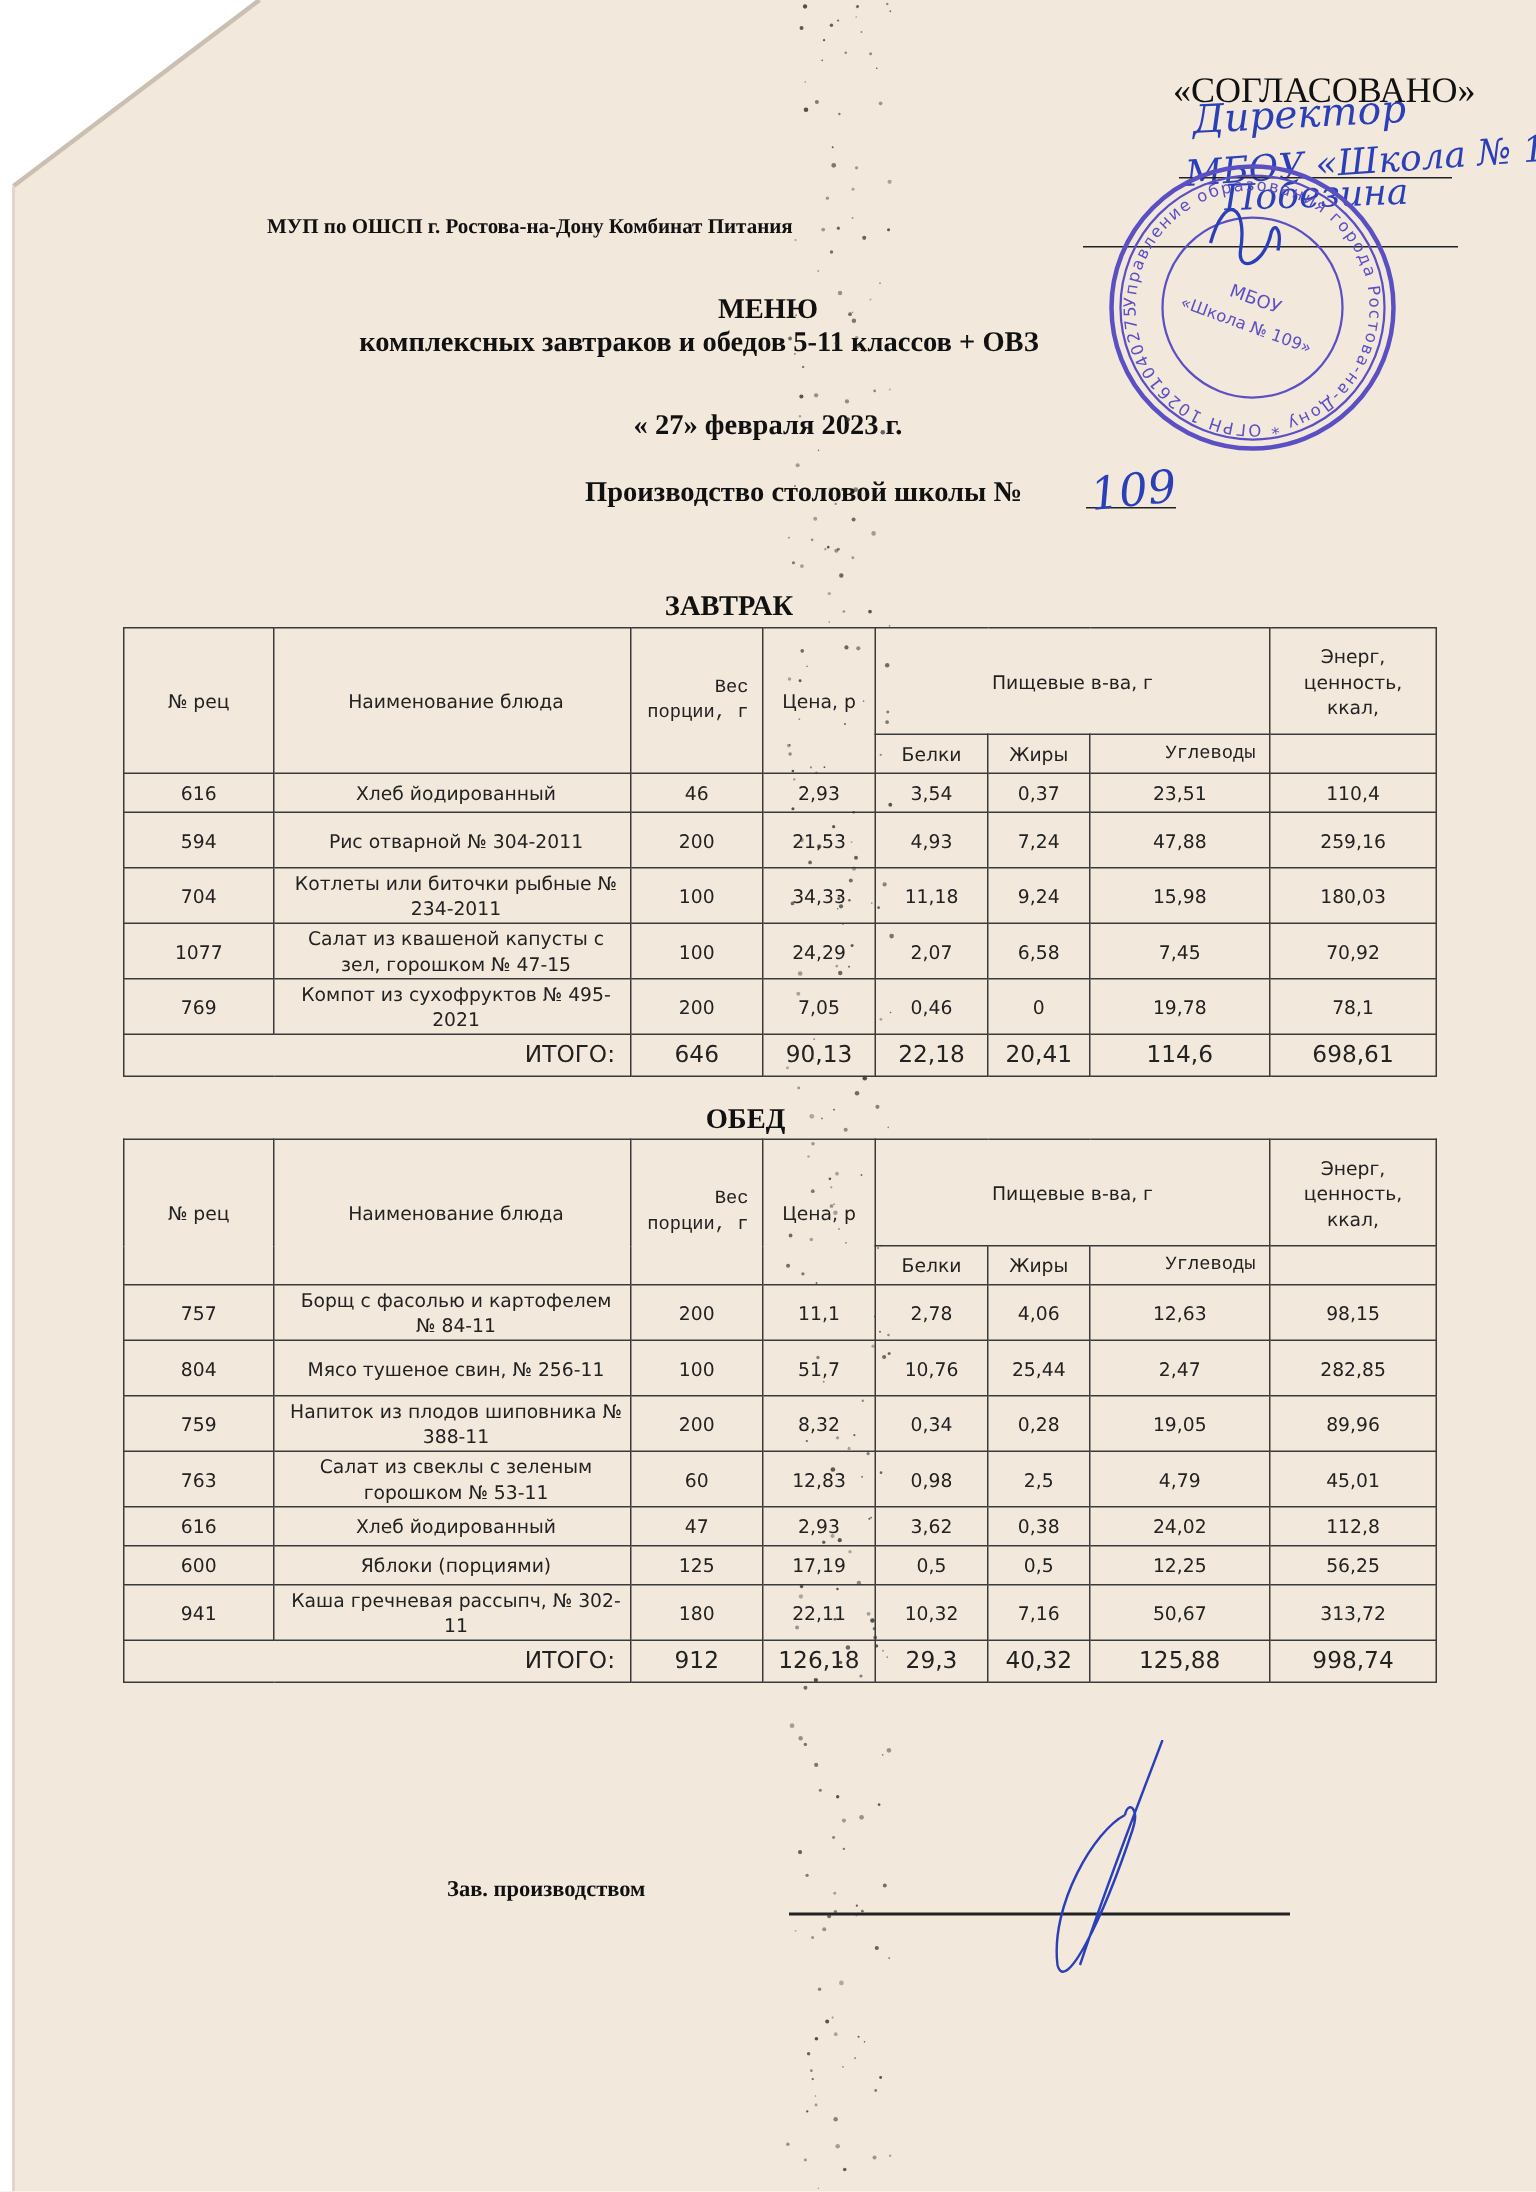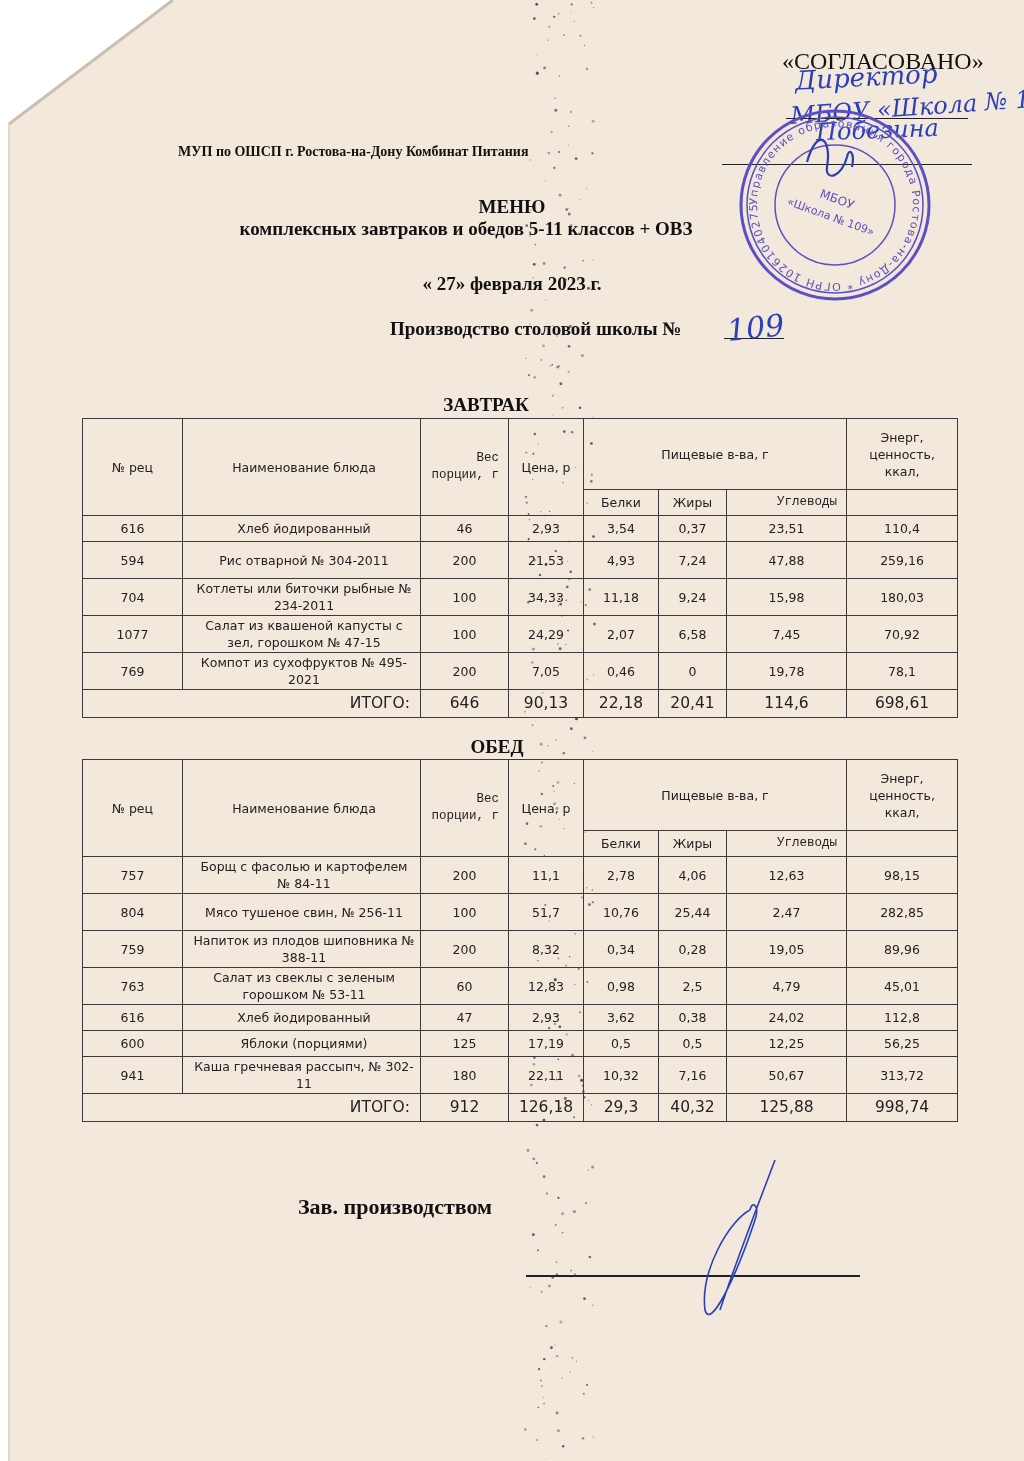--- a/index.html
+++ b/index.html
@@ -21,21 +21,21 @@
   .approved { left: 782px; top: 48px; font-size: 24px; font-weight: normal; }
   .org { left: 178px; top: 144px; font-size: 14px; }
   .org-line { position: absolute; left: 722px; top: 164px; width: 250px; border-bottom: 1.5px solid #222; }
   .appr-line { position: absolute; left: 786px; top: 118px; width: 182px; border-bottom: 1.2px solid #222; }
   .menu { left: 0; width: 1024px; text-align: center; top: 196px; font-size: 19px; }
   .sub { left: 0; width: 932px; text-align: center; top: 218px; font-size: 19px; }
   .date { left: 0; width: 1024px; text-align: center; top: 273px; font-size: 19px; }
   .prod { left: 390px; top: 318px; font-size: 19px; }
   .prod-line { position: absolute; left: 724px; top: 338px; width: 60px; border-bottom: 1.2px solid #222; }
   .sec-title { left: 0; width: 972px; text-align: center; font-size: 19px; }
-  .sig { left: 298px; top: 1194px; font-size: 22px; }
+  .sig { left: 298px; top: 1252px; font-size: 15px; }
   .sig-line { position: absolute; left: 526px; top: 1275px; width: 334px; border-bottom: 2px solid #222; }
 
   table.menu-table {
     position: absolute; left: 82px; width: 875px;
     border-collapse: collapse; table-layout: fixed;
     font-family: "DejaVu Sans", sans-serif; font-size: 12.5px; color: #222;
   }
   table.menu-table td, table.menu-table th {
     border: 1.4px solid #3a3a3a; padding: 0 4px; font-weight: normal;
     vertical-align: middle; line-height: 17px;

